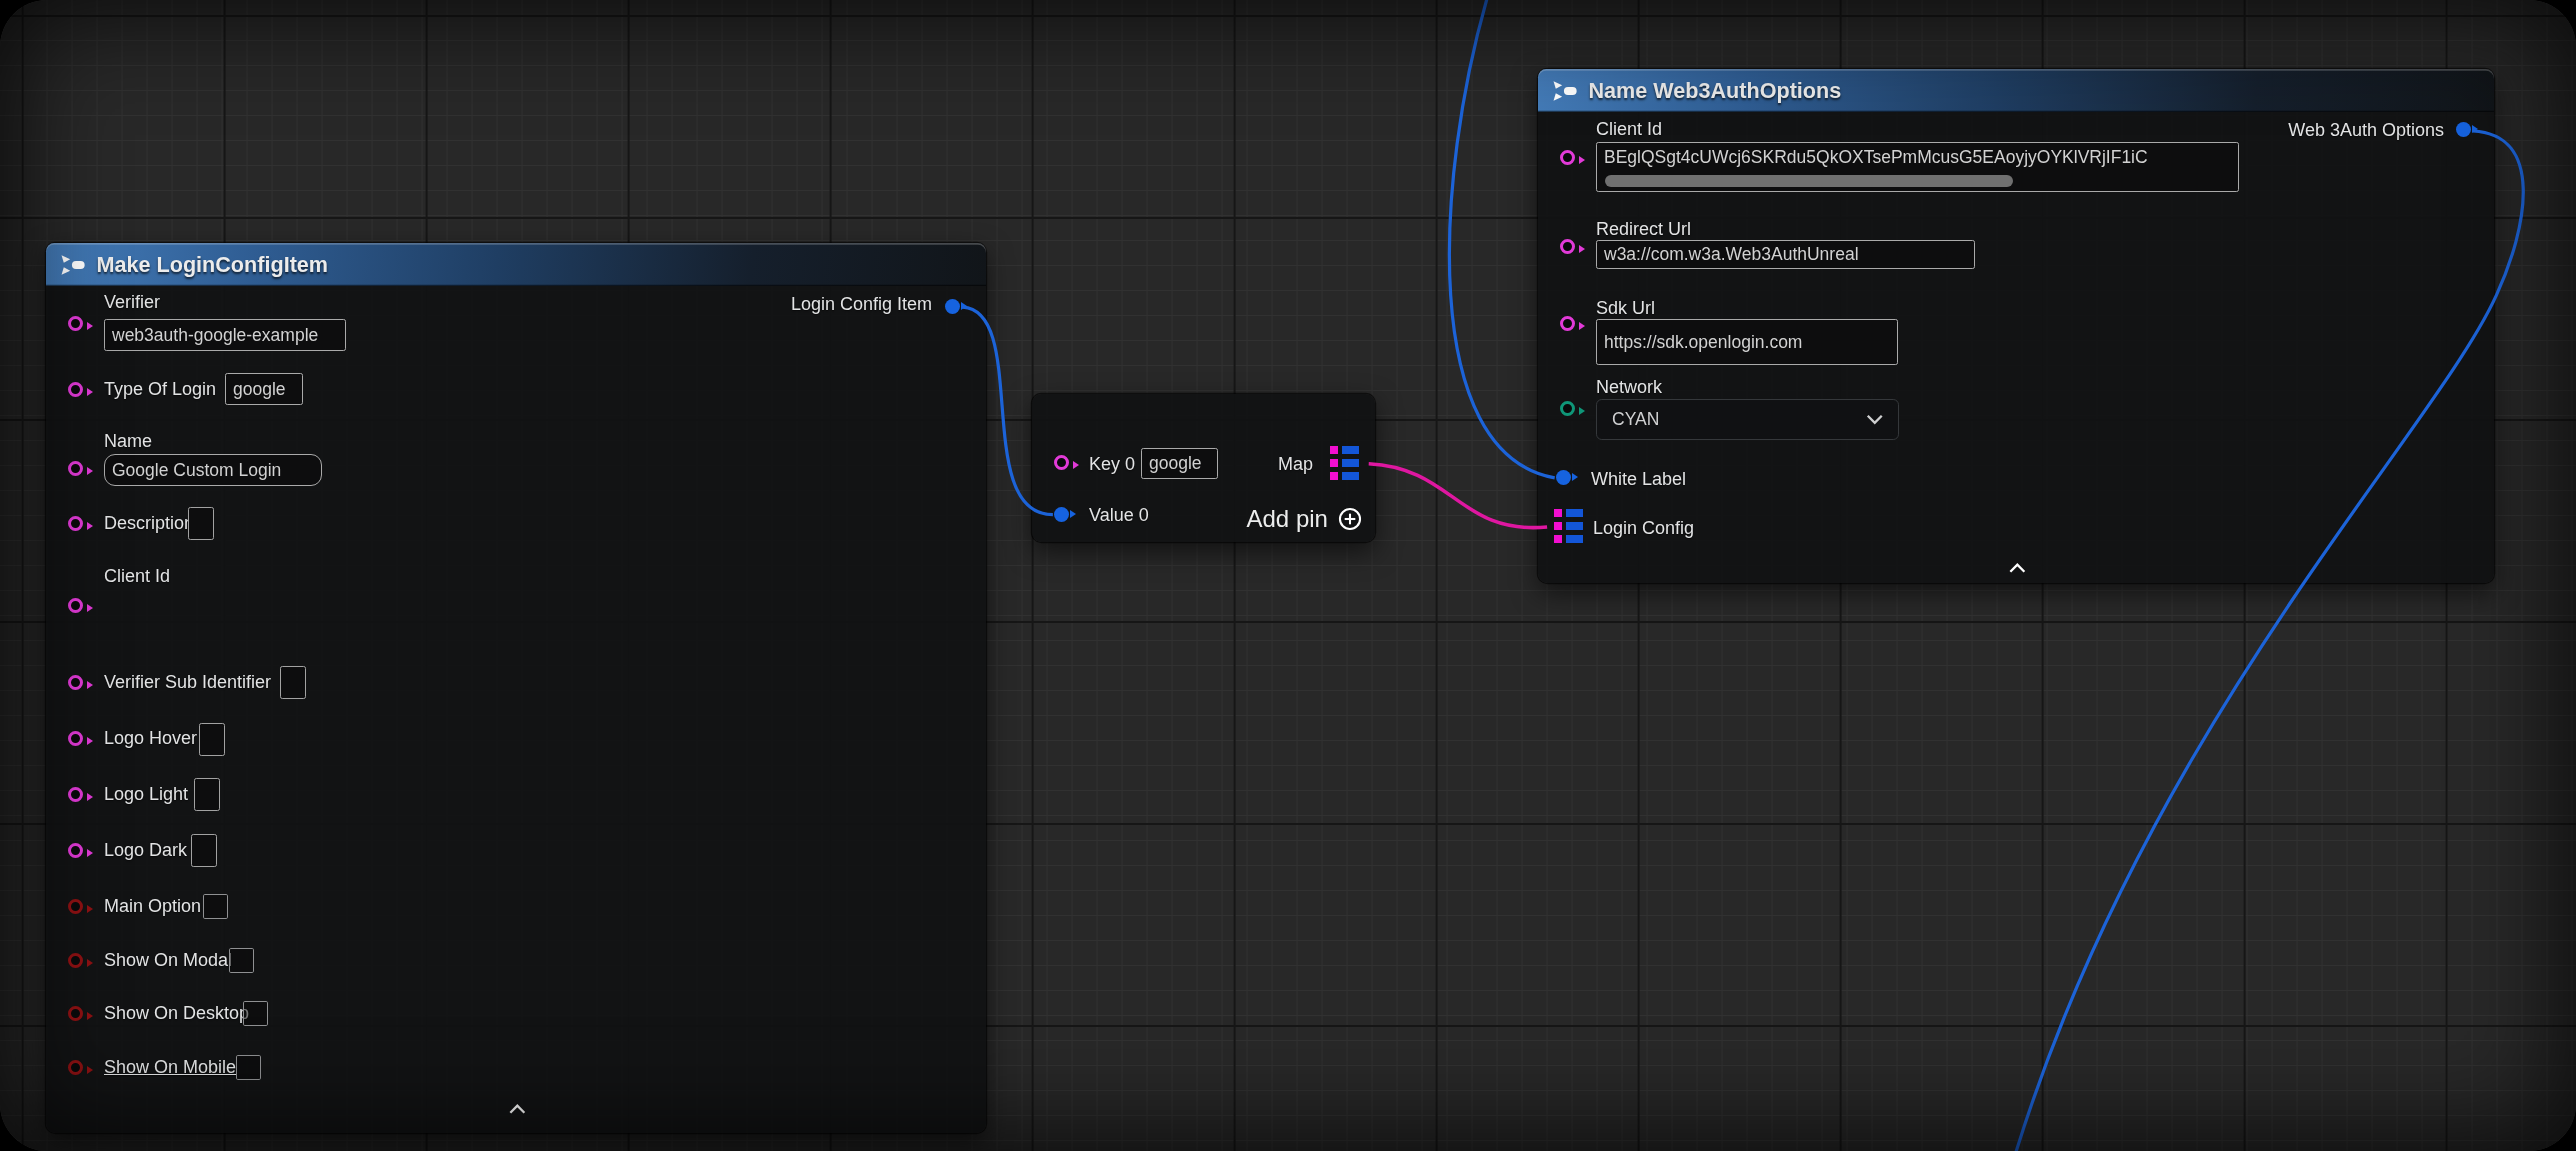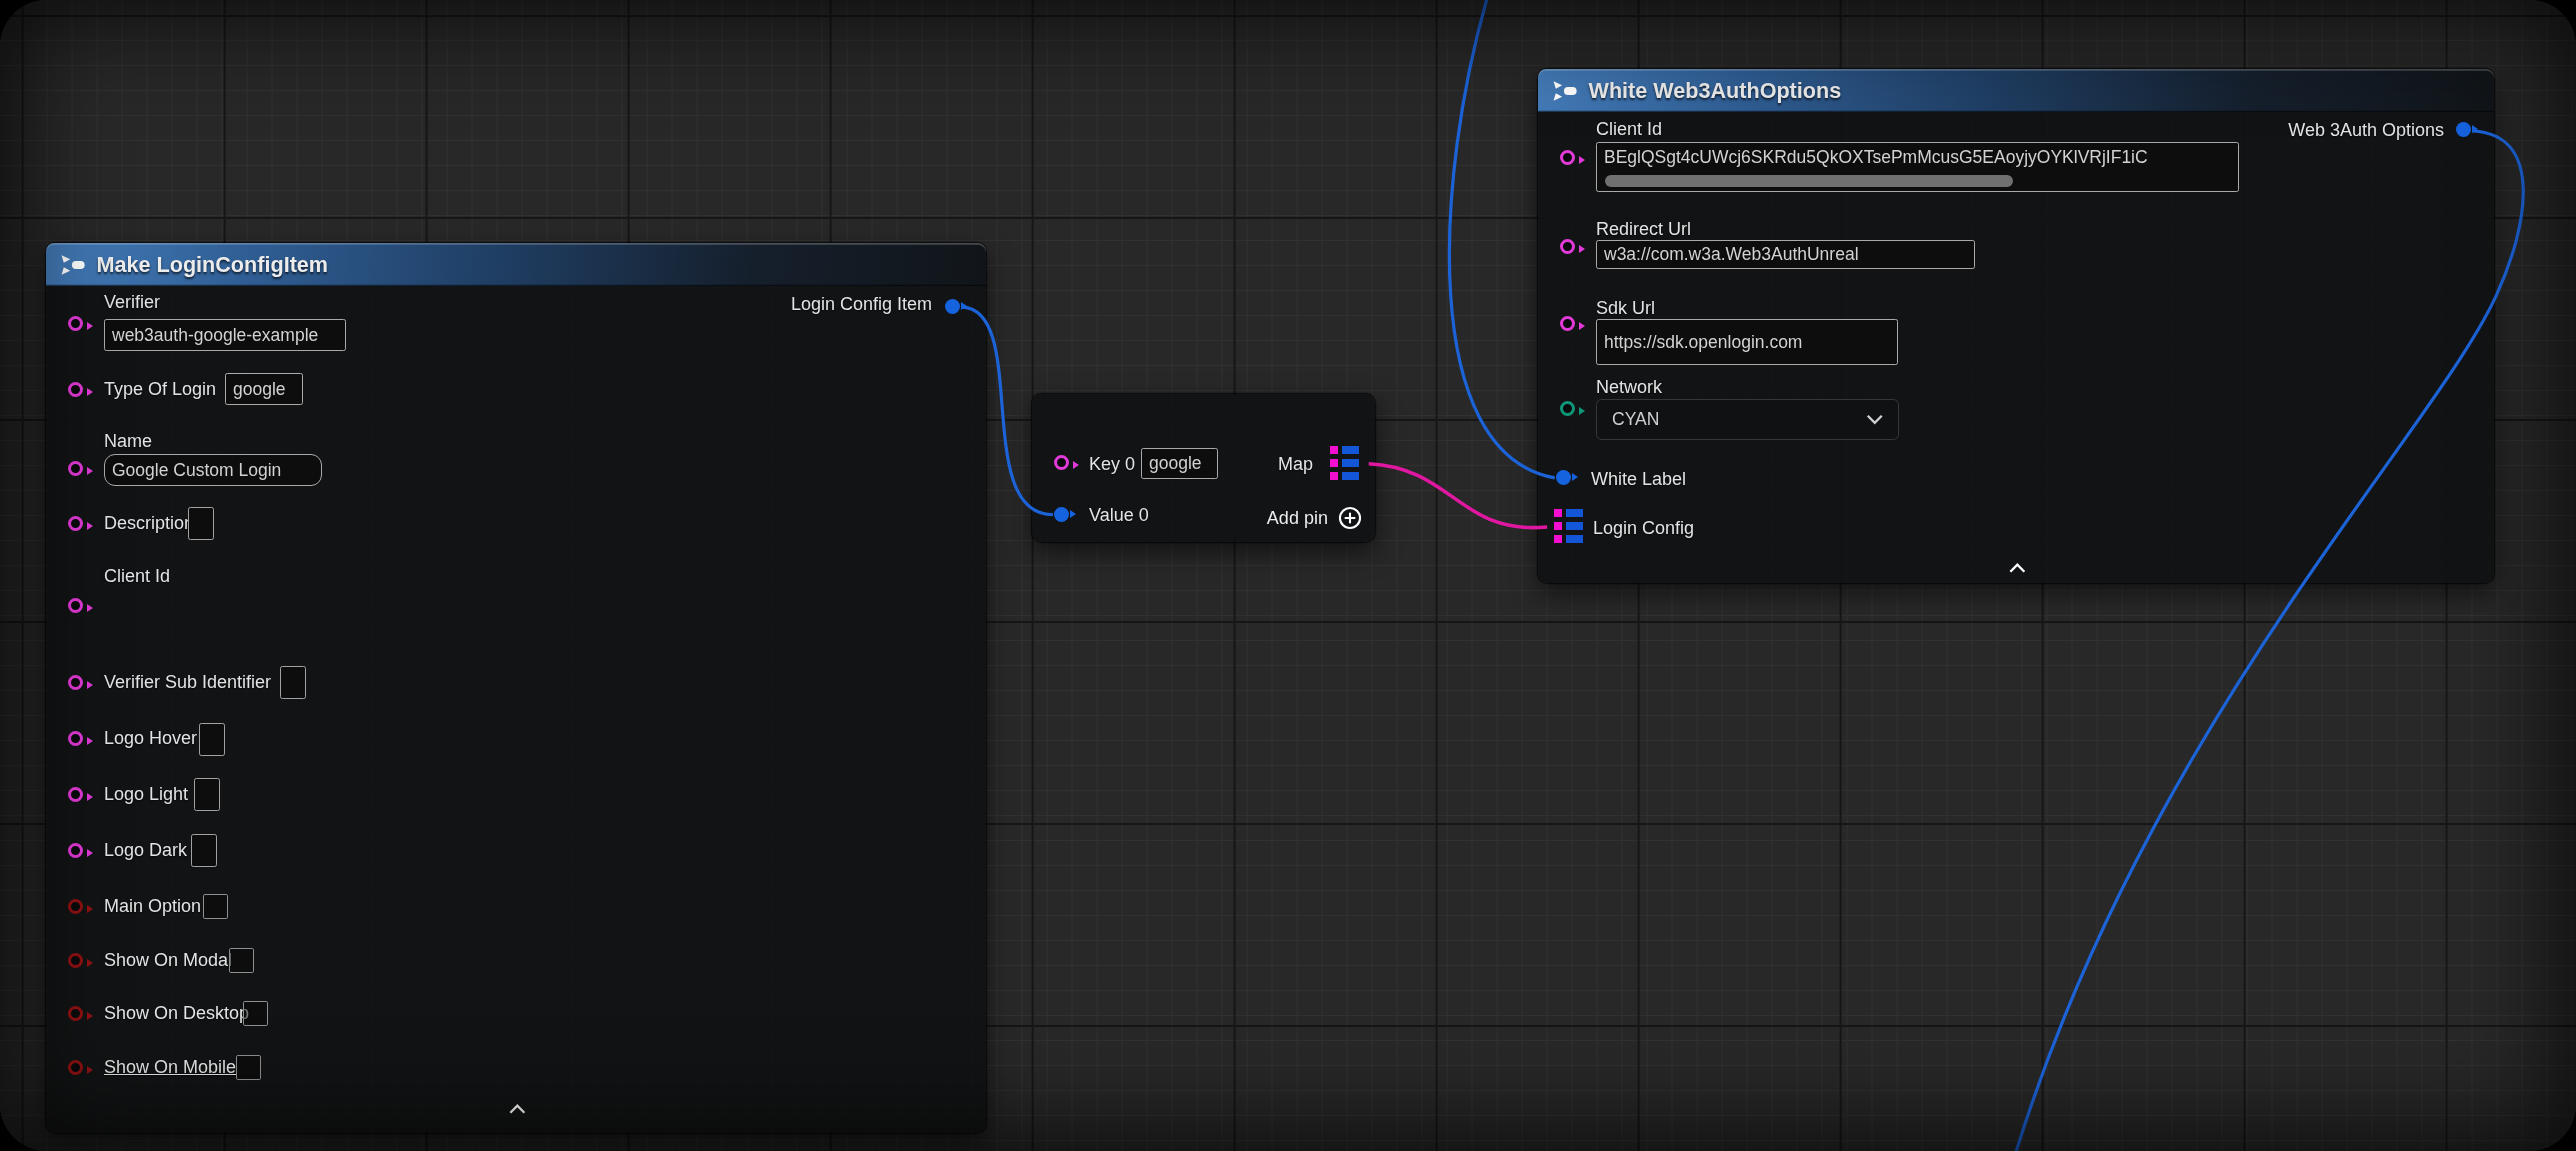--- a/index.html
+++ b/index.html
@@ -75,21 +75,21 @@
     background:rgba(8,8,8,.5); border:1.8px solid #8f9092; border-radius:1.8px;
   }
   .multiline { flex-direction:column; align-items:flex-start; justify-content:center; line-height:26px; }
   .scrollbar-h { position:absolute; left:8.2px; top:32px; width:408px; height:12.3px; border-radius:6.4px; background:#707070; }
   .dropdown {
     position:absolute; box-sizing:border-box;
     background:#101113; border:1.2px solid #35383b; border-radius:5.8px;
     color:#cfd0d1; font-size:17.5px; padding:0 15px;
     display:flex; align-items:center; justify-content:space-between;
   }
-  .addpin { position:absolute; display:flex; align-items:center; gap:9.4px; color:#eceded; font-size:18px; }
+  .addpin { position:absolute; display:flex; align-items:center; gap:9.4px; color:#eceded; font-size:24px; }
   .chev { position:absolute; }
   .wires { position:absolute; inset:0; z-index:50; pointer-events:none; }
   .wires path { pointer-events:stroke; }
 </style>
 </head>
 <body>
 
 <div class="canvas">
 
   <div class="node" style="left:46px; top:243px; width:940px; height:890px;">
@@ -190,21 +190,21 @@
     </div>
   </div>
 
   <div class="node" style="left:1538px; top:69px; width:956px; height:514px;">
     <div class="node-header hdr-blue">
       <svg class="hdr-icon" width="27" height="22" viewBox="0 0 46 38">
         <path d="M4 2 L19 9 L8 15 Z" fill="#fff"></path>
         <path d="M4 36 L19 29 L8 23 Z" fill="#fff"></path>
         <rect x="22" y="12" width="22" height="14" rx="7" fill="#fff"></rect>
       </svg>
-      <span class="node-title">White Web3AuthOptions</span>
+      <span class="node-title">Name Web3AuthOptions</span>
     </div>
 
     <span class="lbl" style="right:50px; top:51px;">Web 3Auth Options</span>
     <span class="pin pin-solid" style="--pc:var(--pin-struct); left:918px; top:53px;"></span>
 
     <span class="lbl" style="left:58px; top:50px;">Client Id</span>
     <span class="pin pin-ring" style="--pc:var(--pin-string); left:21.6px; top:81px;"></span>
     <div class="field" style="left:58px; top:73px; width:643px; height:50px; align-items:flex-start; padding-top:3.5px;">
       <span>BEglQSgt4cUWcj6SKRdu5QkOXTsePmMcusG5EAoyjyOYKlVRjIF1iC</span>
       <span class="scrollbar-h"></span>

